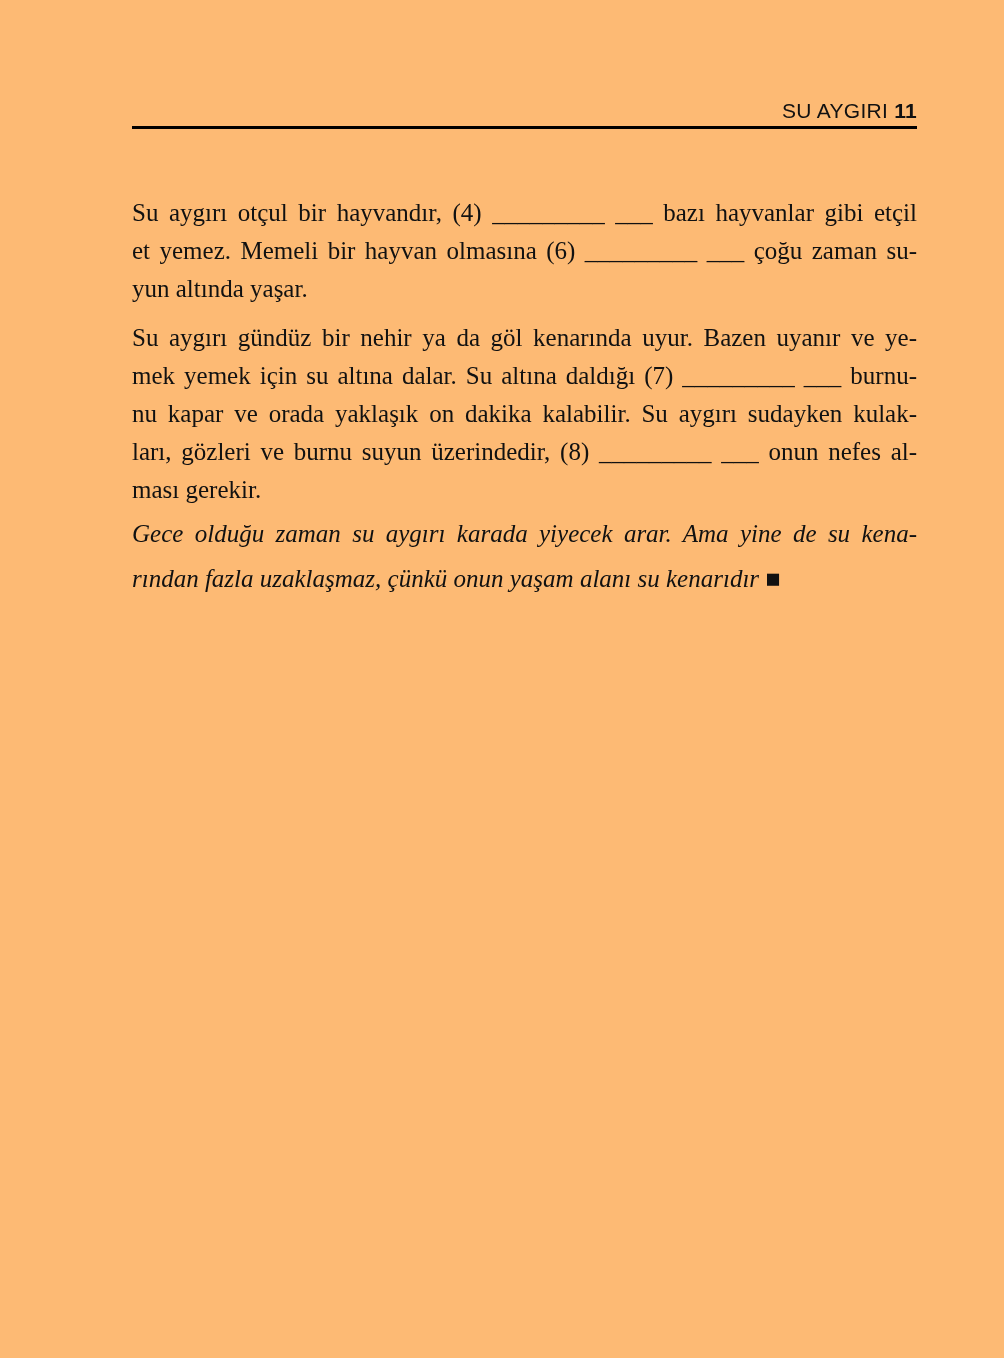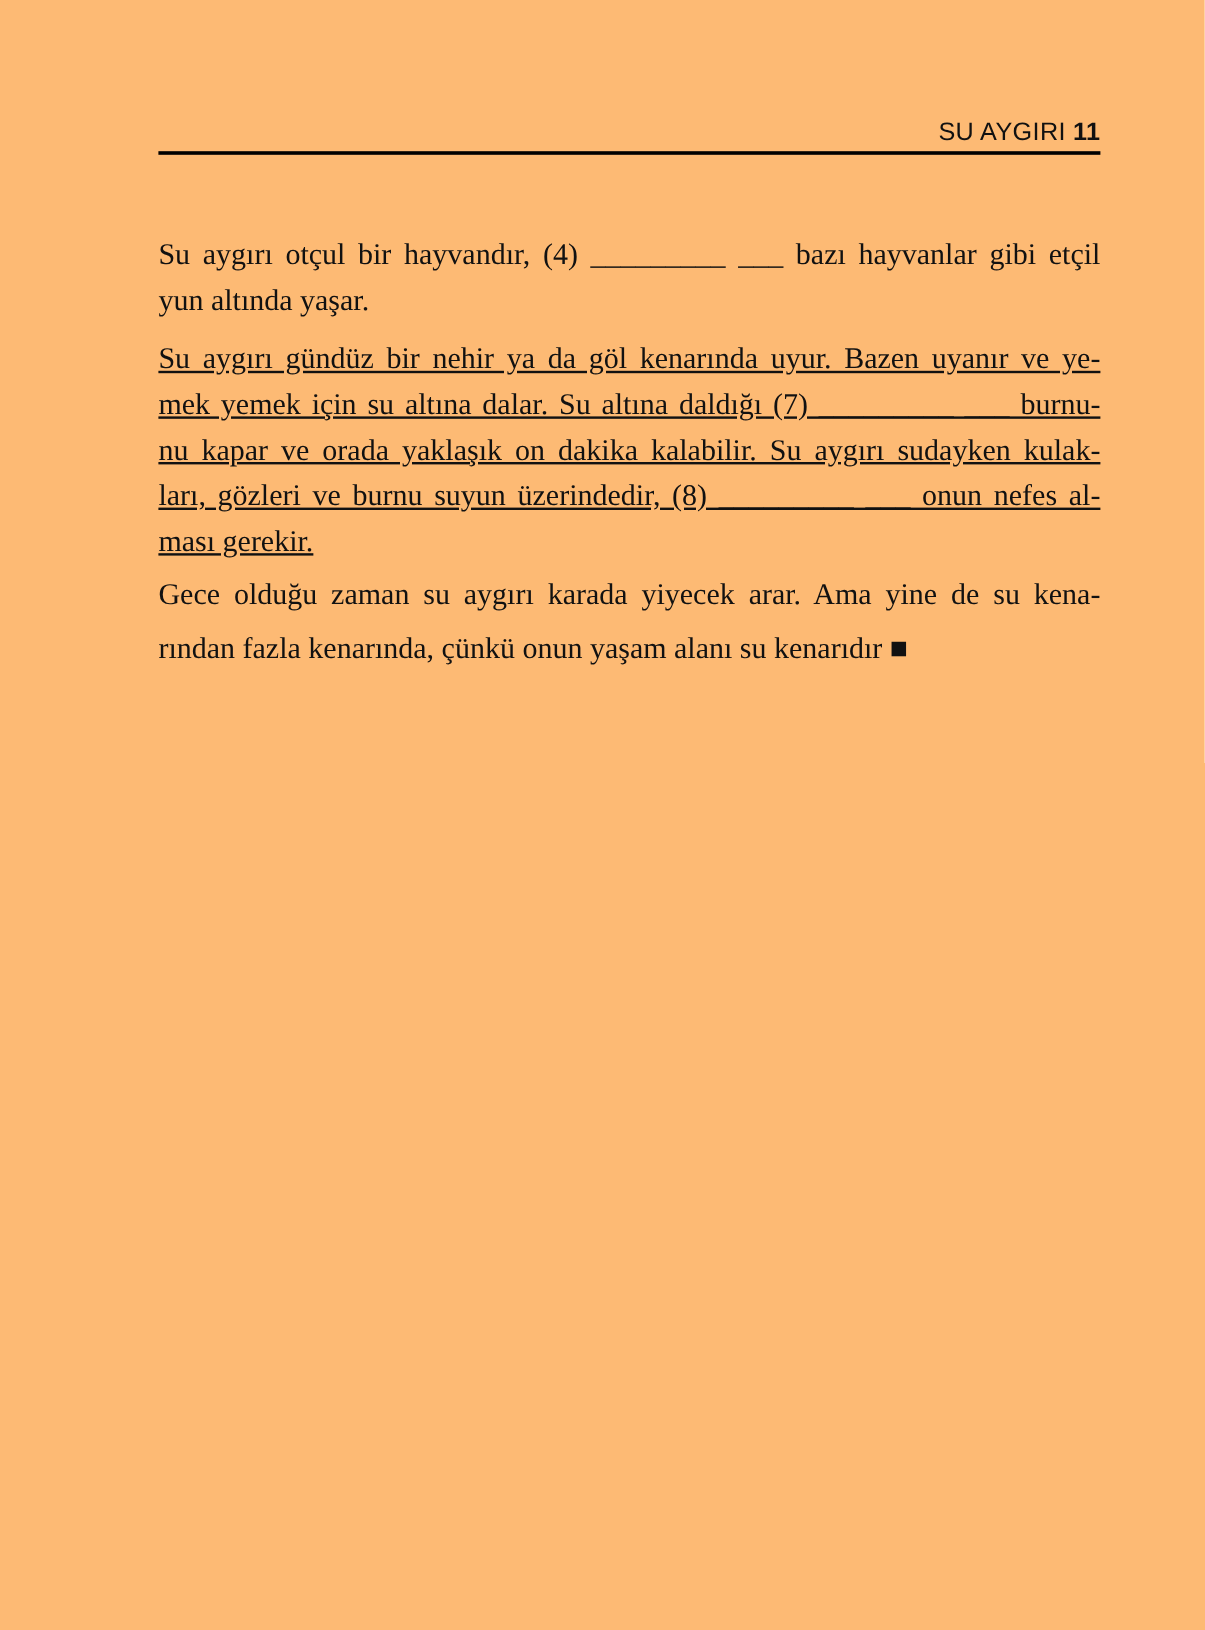--- a/index.html
+++ b/index.html
@@ -42,28 +42,28 @@
     background: var(--rule-color, #000000);
   }
   .article {
     position: absolute;
     top: 194px;
     left: 132px;
     width: 785px;
     font-size: 25px;
   }
   .paragraph { margin: 0; }
-  .paragraph.p2 { margin-top: 11px; text-decoration: underline; }
+  .paragraph.p2 { margin-top: 11px; }
   .paragraph.p3 { margin-top: 2px; }
   .tline {
     margin: 0;
     line-height: 38px;
     white-space: normal;
   }
-  .paragraph.p3 .tline { line-height: 45px; }
+  .paragraph.p3 .tline { line-height: 45px; font-style: italic; }
   .tline.j {
     text-align: justify;
     text-align-last: justify;
   }
   .tline.last {
     text-align: right;
     text-align-last: left;
   }
   .exercise {
     position: absolute;
@@ -83,29 +83,30 @@
 <div class="page">
 
   <div class="header-row">
     <span>SU AYGIRI</span><span class="pagenum">11</span>
   </div>
   <div class="header-rule"></div>
 
   <div class="article">
     <div class="paragraph p1">
       <p class="tline j">Su aygırı otçul bir hayvandır, (4) _________ ___ bazı hayvanlar gibi etçil</p>
+      <p class="tline j">et yemez. Memeli bir hayvan olmasına (6) _________ ___ çoğu zaman su-</p>
       <p class="tline last">yun altında yaşar.</p>
     </div>
     <div class="paragraph p2">
       <p class="tline j">Su aygırı gündüz bir nehir ya da göl kenarında uyur. Bazen uyanır ve ye-</p>
       <p class="tline j">mek yemek için su altına dalar. Su altına daldığı (7) _________ ___ burnu-</p>
       <p class="tline j">nu kapar ve orada yaklaşık on dakika kalabilir. Su aygırı sudayken kulak-</p>
       <p class="tline j">ları, gözleri ve burnu suyun üzerindedir, (8) _________ ___ onun nefes al-</p>
       <p class="tline last">ması gerekir.</p>
     </div>
     <div class="paragraph p3">
       <p class="tline j">Gece olduğu zaman su aygırı karada yiyecek arar. Ama yine de su kena-</p>
-      <p class="tline last">rından fazla kenarında, çünkü onun yaşam alanı su kenarıdır ■</p>
+      <p class="tline last">rından fazla uzaklaşmaz, çünkü onun yaşam alanı su kenarıdır ■</p>
     </div>
   </div>
 
 
 </div>
 
 </body></html>

